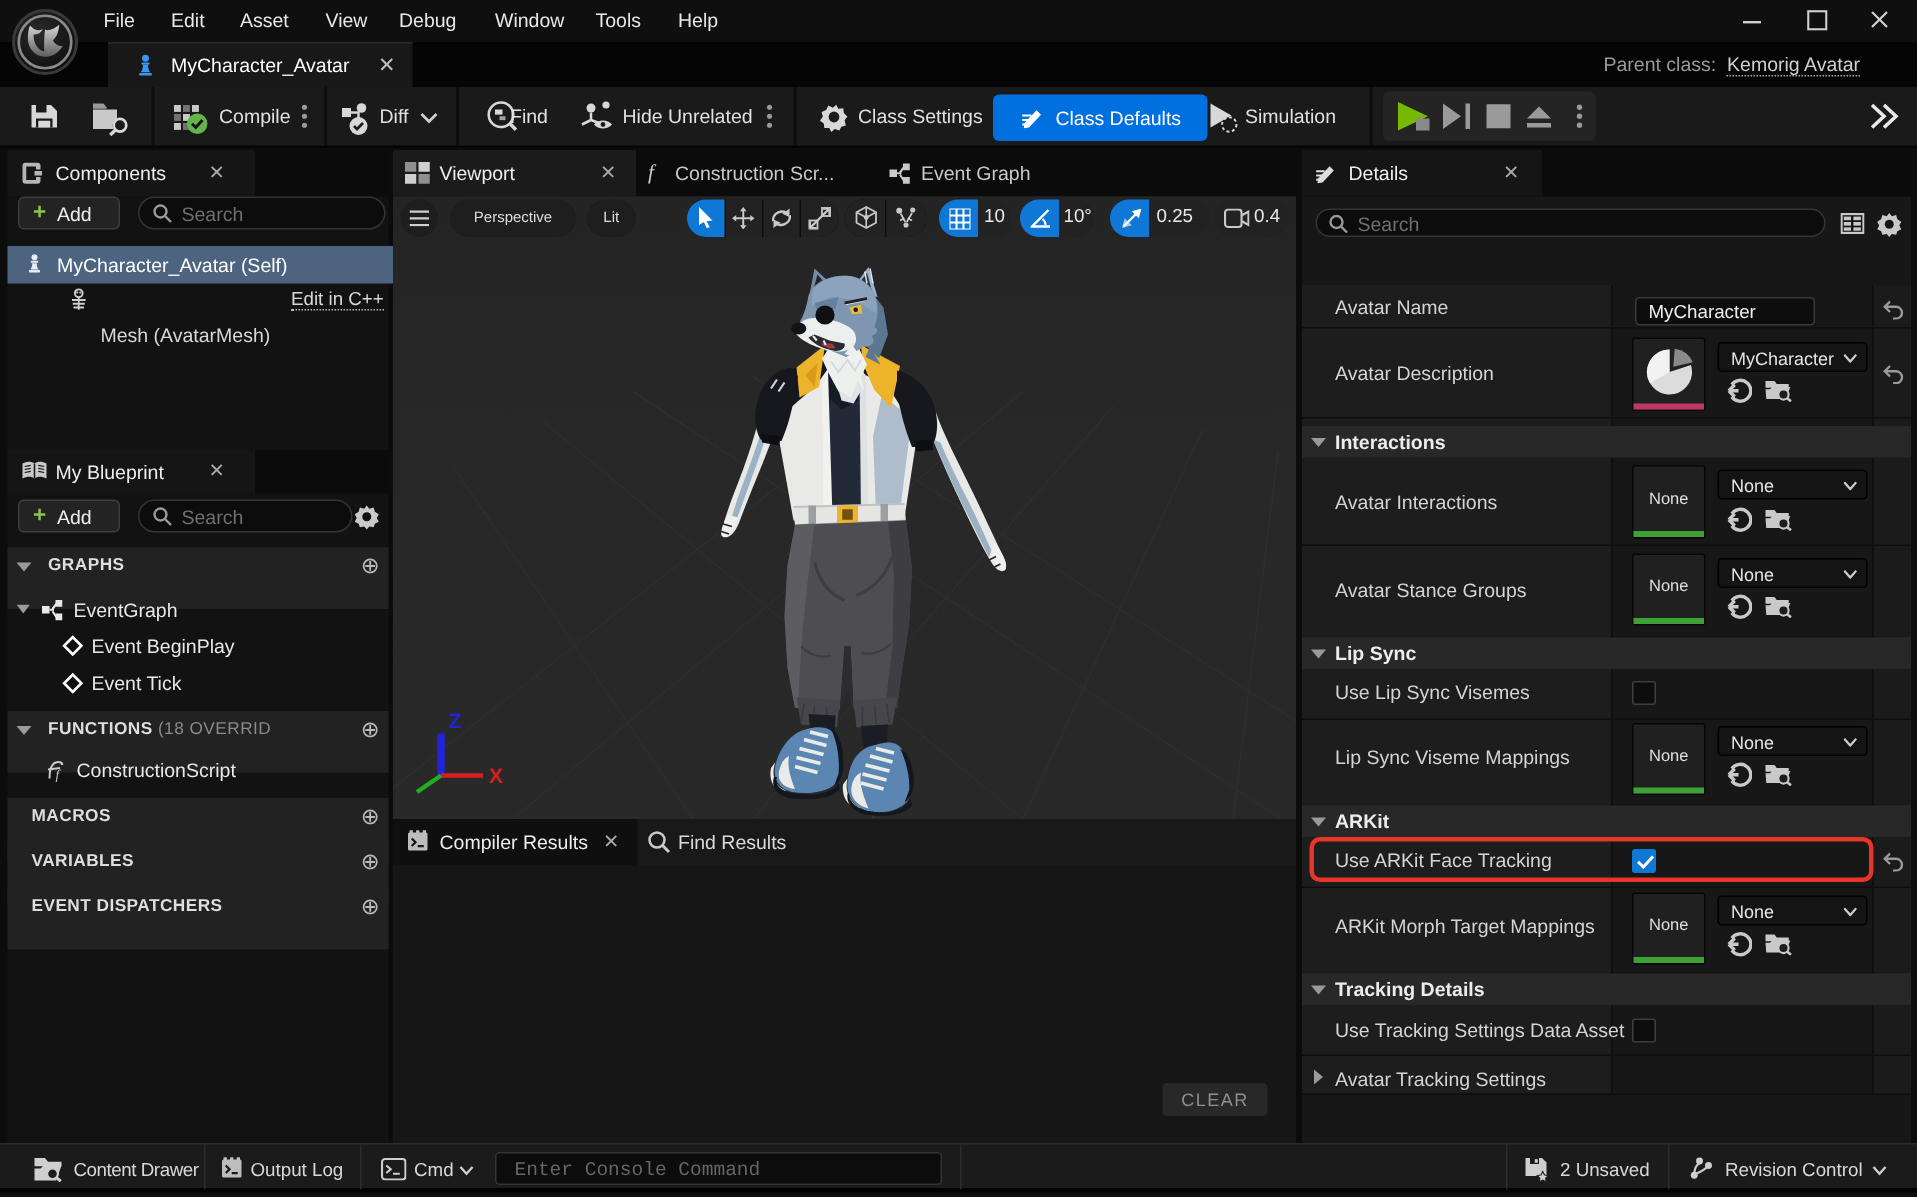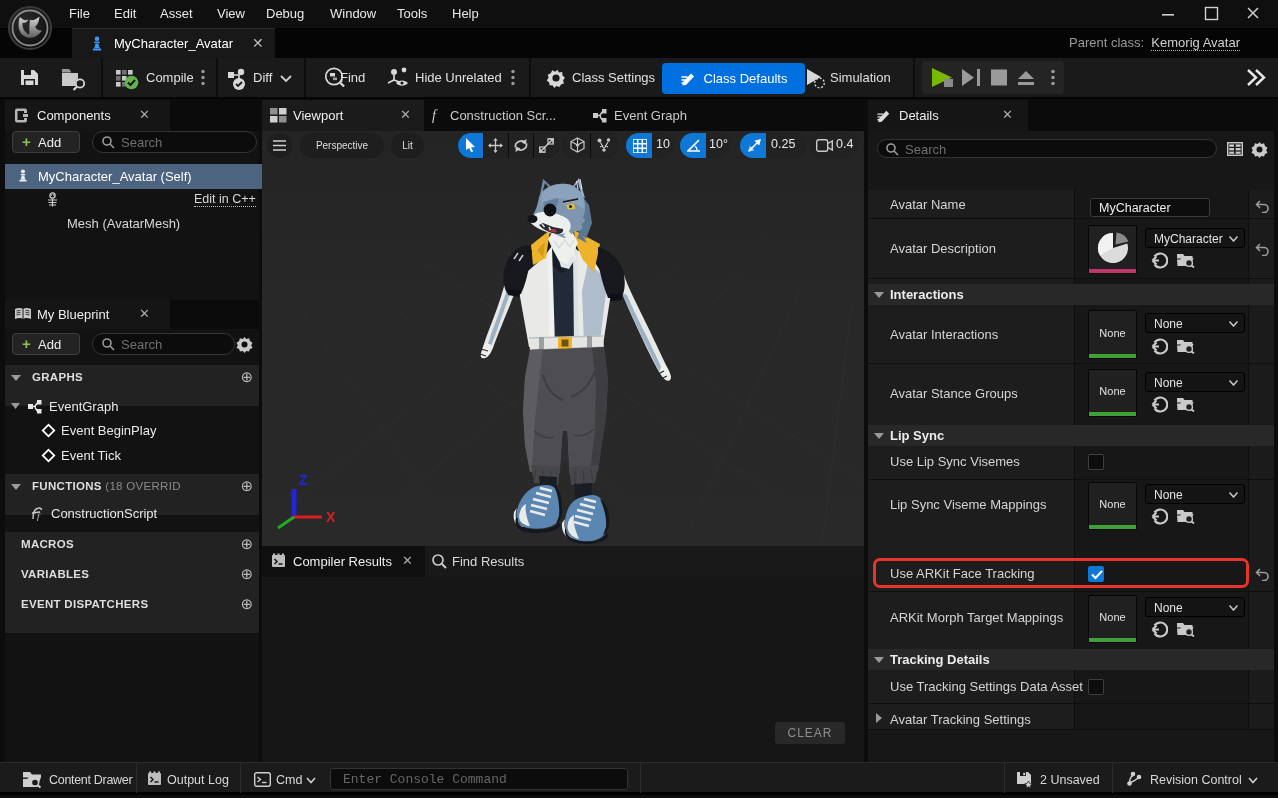--- a/index.html
+++ b/index.html
@@ -757,20 +757,26 @@
         <path d="M3.5 4.5 A7 7 0 1 1 3.5 12.5" stroke="#c9c9c9" stroke-width="2.2" fill="none"></path>
         <path d="M8 8.5 H1.5 M1.5 8.5 L5.5 4.5 M1.5 8.5 L5.5 12.5" stroke="#c9c9c9" stroke-width="2.2" fill="none"></path>
       </svg>
     <svg class="abs" style="left:308px;top:408px;" width="19" height="16" viewBox="0 0 19 16">
         <path d="M1 2 h6 l1.5 2 h8 v2.5 h-15.5 z" fill="#c9c9c9"></path>
         <path d="M1 7.5 h3 l1.5-1.5 h12 l-3 8 h-13 z" fill="#c9c9c9"></path>
         <circle cx="13" cy="11" r="3.4" fill="#1e1e1e" stroke="#c9c9c9" stroke-width="1.4"></circle>
         <line x1="15.5" y1="13.5" x2="18" y2="15.5" stroke="#c9c9c9" stroke-width="1.8"></line>
       </svg>
 
+    <div class="dhead" style="top:437px;">
+        <svg width="10" height="8">
+          <path d="M0 1 L10 1 L5 7 Z" fill="#9a9a9a"></path>
+        </svg>
+        <span>ARKit</span>
+      </div>
     <span class="drow-name" style="top:466px;">Use ARKit Face Tracking</span>
     <div class="dcheck" style="top:466px;background:#0f78d7;border-color:#0f78d7;">
       <svg width="12" height="10" viewBox="0 0 12 10" style="position:absolute;left:2px;top:3px;">
           <path d="M1 4.5 L4.5 8 L11 1" stroke="#fff" stroke-width="2" fill="none"></path>
         </svg>
     </div>
     <div class="abs" style="left:5px;top:458px;width:376px;height:30px;border:3px solid #e8352b;border-radius:7px;"></div>
     <svg class="undo" style="top:468px;" width="14" height="13" viewBox="0 0 14 13">
         <path d="M5 1 L1.5 4.5 L5 8 M1.5 4.5 H9 a4 4 0 0 1 0 8 H7" stroke="#9a9a9a" stroke-width="1.6" fill="none"></path>
       </svg>

